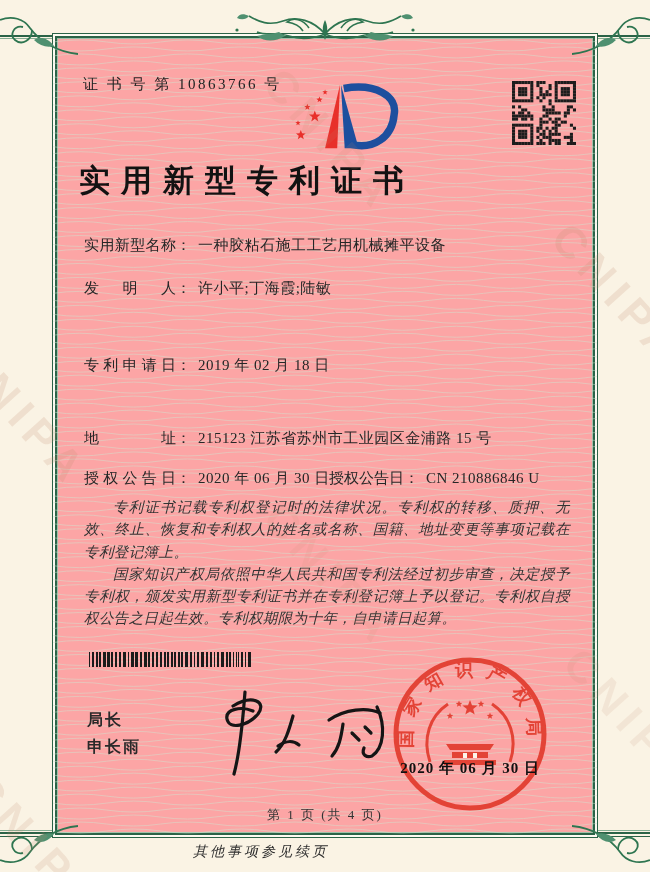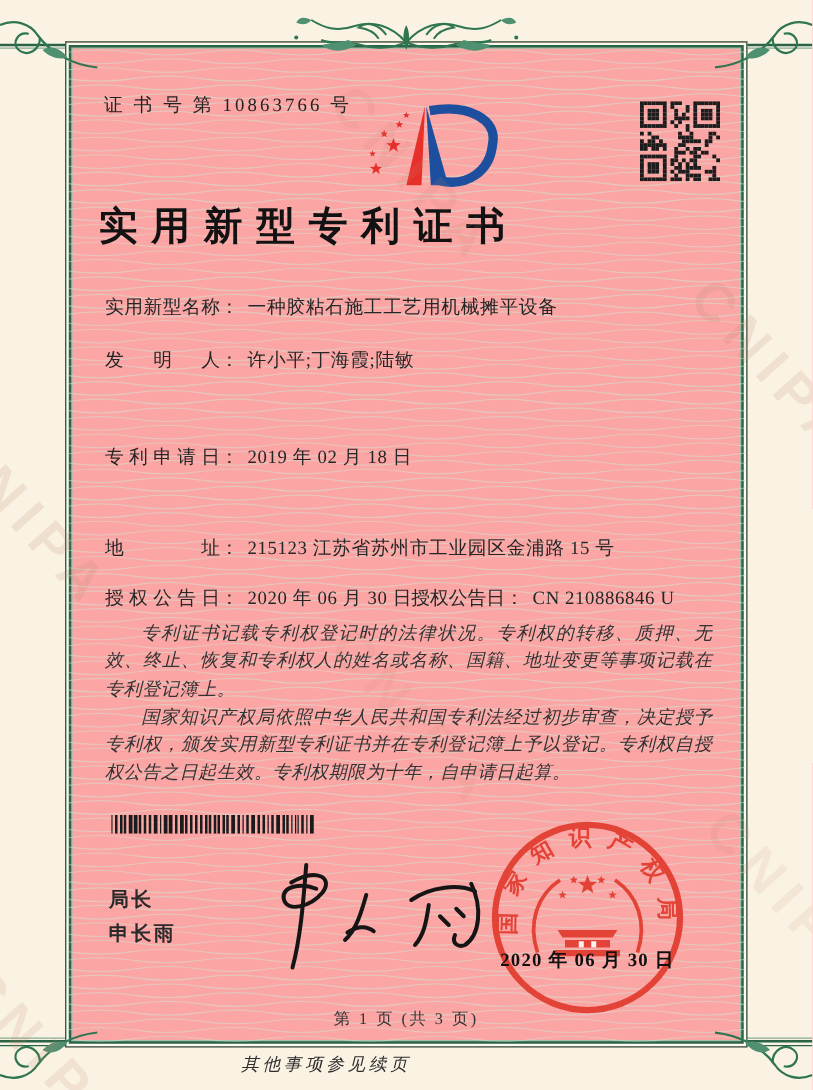--- a/index.html
+++ b/index.html
@@ -572,21 +572,21 @@
         <rect x="73" y="99" width="4" height="5" fill="#fdfbf2"></rect>
         <rect x="83" y="99" width="4" height="5" fill="#fdfbf2"></rect>
       </g>
       <g stroke="#e23c2e" stroke-width="3" fill="none">
         <path d="M40,108 C32,84 40,62 58,50"></path>
         <path d="M120,108 C128,84 120,62 102,50"></path>
       </g>
     </svg>
     <div class="seal-date">2020 年 06 月 30 日</div>
 
-    <div class="page-info">第 1 页 (共 3 页)</div>
+    <div class="page-info">第 1 页 (共 4 页)</div>
   </div>
 
   <div class="continuation">其他事项参见续页</div>
 
   <span class="wm" style="left:330px;top:140px;opacity:.13;transform:translate(-50%,-50%) rotate(48deg);">CNIPA</span>
   <span class="wm" style="left:618px;top:295px;opacity:.18;transform:translate(-50%,-50%) rotate(48deg);">CNIPA</span>
   <span class="wm" style="left:22px;top:415px;opacity:.18;transform:translate(-50%,-50%) rotate(48deg);">CNIPA</span>
   <span class="wm" style="left:330px;top:575px;opacity:.10;transform:translate(-50%,-50%) rotate(48deg);">CNIPA</span>
   <span class="wm" style="left:35px;top:845px;opacity:.16;transform:translate(-50%,-50%) rotate(48deg);">CNIPA</span>
   <span class="wm" style="left:630px;top:720px;opacity:.12;transform:translate(-50%,-50%) rotate(48deg);">CNIPA</span>

